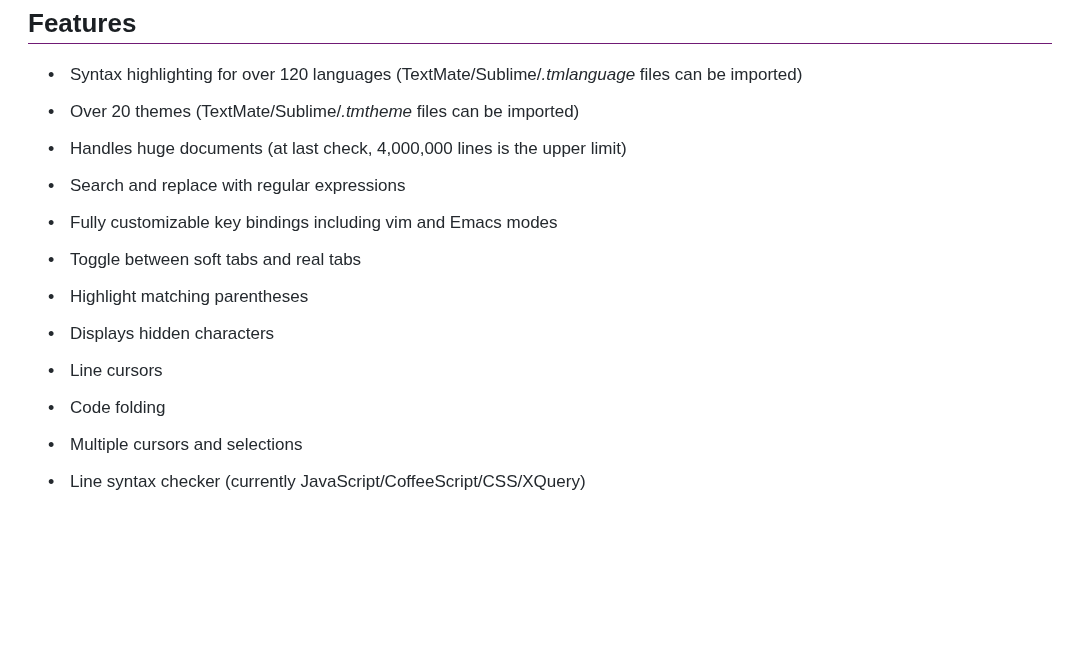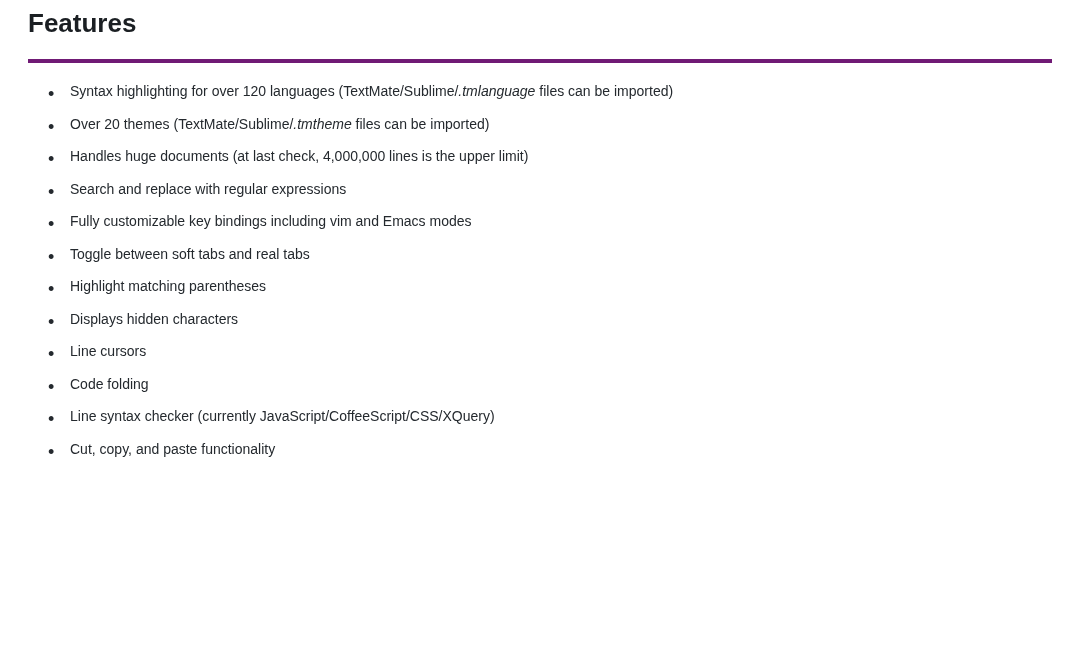--- a/index.html
+++ b/index.html
@@ -14,31 +14,31 @@
       padding: 0;
       width: 1080px;
     }
     .container {
       padding: 8px 28px 20px 28px;
     }
     h2.section-heading {
       font-size: 26px;
       font-weight: 600;
       color: #1b1f23;
-      padding-bottom: 20px;
-      border-bottom: 4px solid #701a75;
+      padding-bottom: 4px;
+      border-bottom: 1px solid #701a75;
       margin-bottom: 18px;
     }
     ul.feature-list {
       list-style: none;
       padding-left: 38px;
     }
     ul.feature-list li {
       position: relative;
-      font-size: 14px;
+      font-size: 17px;
       line-height: 1.5;
       color: #24292e;
       margin-bottom: 11.5px;
       padding-left: 4px;
     }
     ul.feature-list li::before {
       content: "•";
       position: absolute;
       left: -18px;
       top: 0;
@@ -58,16 +58,16 @@
       <li><span>Syntax highlighting for over 120 languages (TextMate/Sublime/</span><em>.tmlanguage</em><span> files can be imported)</span></li>
       <li><span>Over 20 themes (TextMate/Sublime/</span><em>.tmtheme</em><span> files can be imported)</span></li>
       <li><span>Handles huge documents (at last check, 4,000,000 lines is the upper limit)</span></li>
       <li><span>Search and replace with regular expressions</span></li>
       <li><span>Fully customizable key bindings including vim and Emacs modes</span></li>
       <li><span>Toggle between soft tabs and real tabs</span></li>
       <li><span>Highlight matching parentheses</span></li>
       <li><span>Displays hidden characters</span></li>
       <li><span>Line cursors</span></li>
       <li><span>Code folding</span></li>
+      <li><span>Multiple cursors and selections</span></li>
       <li><span>Line syntax checker (currently JavaScript/CoffeeScript/CSS/XQuery)</span></li>
-      <li><span>Cut, copy, and paste functionality</span></li>
     </ul>
 </div>
 
 </body></html>

